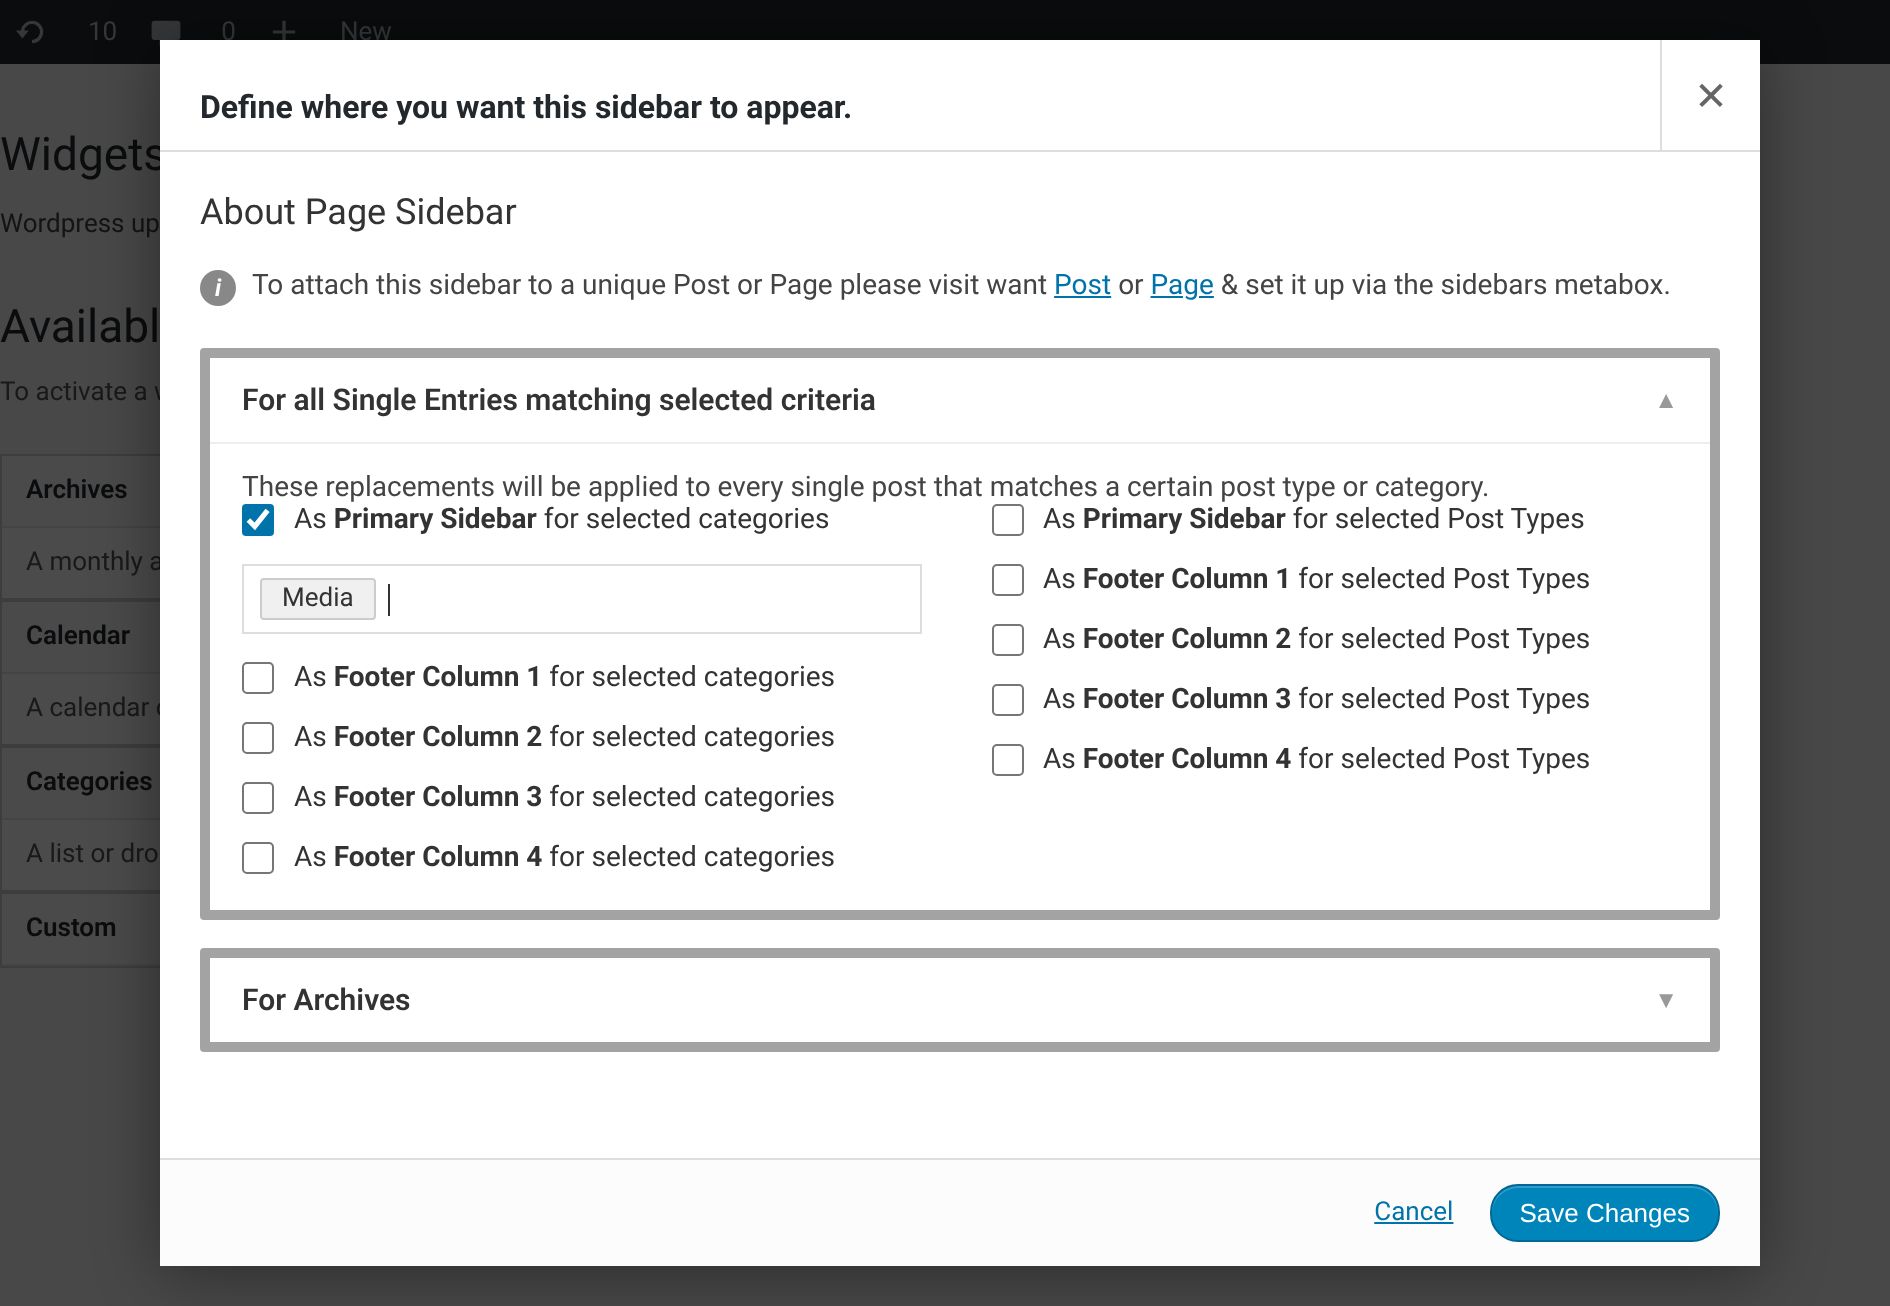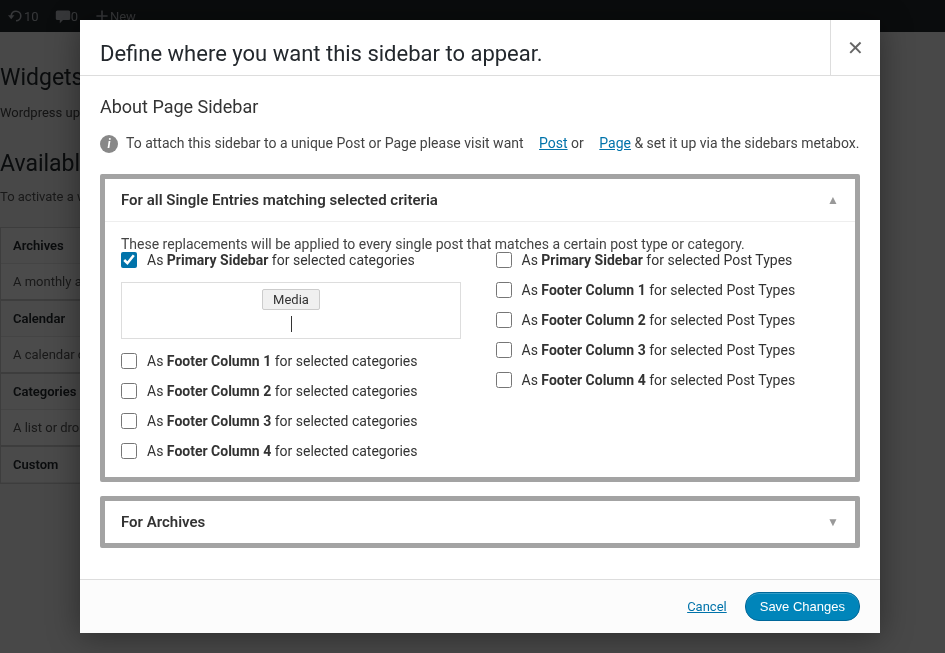--- a/index.html
+++ b/index.html
@@ -1,47 +1,47 @@
 <!DOCTYPE html>
 <html><head>
 <meta charset="utf-8">
 <style>
   * { box-sizing: border-box; margin: 0; padding: 0; }
   html, body { width: 945px; height: 653px; overflow: hidden; font-family: -apple-system, BlinkMacSystemFont, "Segoe UI", Roboto, "Helvetica Neue", Arial, sans-serif; background: #f1f1f1; }
   .admin-bar { position: absolute; top: 0; left: 0; right: 0; height: 32px; background: #23282d; color: #b4b9be; display: flex; align-items: center; padding: 0 8px; font-size: 13px; gap: 16px; }
-  .admin-bar .item { display: flex; align-items: center; gap: 0; }
+  .admin-bar .item { display: flex; align-items: center; gap: 20px; }
   .bg-page { position: absolute; top: 32px; left: 0; right: 0; bottom: 0; padding: 20px 20px 20px 0; }
   .bg-h1 { font-size: 23px; font-weight: 400; color: #23282d; margin: 12px 0 14px 0; }
   .bg-desc { font-size: 13px; color: #444; margin-bottom: 6px; }
   .bg-widget-list { margin-top: 30px; }
   .bg-section-title { font-size: 23px; font-weight: 400; color: #23282d; margin-bottom: 10px; }
   .bg-help { font-size: 13px; color: #555; line-height: 1.5; margin-bottom: 20px; }
   .bg-widget { border: 1px solid #ccc; background: #fafafa; width: 330px; }
   .bg-widget-head { background: #f7f7f7; border-bottom: 1px solid #e5e5e5; padding: 10px 12px; font-size: 13px; font-weight: 600; color: #23282d; }
   .bg-widget-body { padding: 10px 12px; font-size: 13px; color: #555; }
   .overlay { position: absolute; inset: 0; background: rgba(0,0,0,0.7); }
   .modal { position: absolute; top: 20px; left: 80px; width: 800px; bottom: 20px; background: #fff; box-shadow: 0 3px 30px rgba(0,0,0,0.4); display: flex; flex-direction: column; }
   .modal-header { display: flex; align-items: center; justify-content: space-between; padding: 0 0 0 20px; border-bottom: 1px solid #ddd; height: 56px; }
-  .modal-title { font-size: 22px; font-weight: 400; color: #23282d; margin-top: 12px; }
+  .modal-title { font-size: 16px; font-weight: 700; color: #23282d; margin-top: 12px; }
   .modal-close { width: 50px; height: 56px; display: flex; align-items: center; justify-content: center; color: #666; font-size: 20px; cursor: pointer; border-left: 1px solid #ddd; }
   .modal-body { flex: 1; overflow-y: auto; padding: 20px; background: #fff; }
   .subtitle { font-size: 18px; font-weight: 400; color: #333; margin-bottom: 16px; }
   .info-row { display: flex; align-items: flex-start; gap: 8px; font-size: 14px; color: #444; margin-bottom: 20px; line-height: 1.5; }
   .info-icon { width: 18px; height: 18px; border-radius: 50%; background: #888; color: #fff; display: flex; align-items: center; justify-content: center; font-size: 12px; font-weight: bold; font-style: italic; flex-shrink: 0; margin-top: 2px; }
-  .info-row a { color: #0073aa; text-decoration: underline; margin-left: 12px; }
+  .info-row a { color: #0073aa; text-decoration: underline; }
   .accordion { border: 5px solid #a3a3a3; border-radius: 2px; margin-bottom: 14px; }
   .acc-header { padding: 12px 16px; font-size: 15px; font-weight: 600; color: #333; display: flex; justify-content: space-between; align-items: center; cursor: pointer; background: #fff; }
   .acc-caret { color: #999; font-size: 12px; }
   .acc-body { padding: 14px 16px 18px; border-top: 1px solid #eee; }
   .acc-help { font-size: 14px; color: #444; }
   .columns { display: flex; gap: 31px; }
   .col { flex: 1; display: flex; flex-direction: column; gap: 14px; }
   .check-row { display: flex; align-items: center; gap: 10px; font-size: 14px; color: #333; }
   .check-row input[type=checkbox] { width: 16px; height: 16px; accent-color: #0073aa; }
-  .tag-input { border: 1px solid #ddd; padding: 6px 8px; display: flex; align-items: center; gap: 6px; width: 340px; margin-left: 0; flex-direction: column; }
+  .tag-input { border: 1px solid #ddd; padding: 6px 8px; display: flex; align-items: center; gap: 6px; width: 340px; margin-left: 0; }
   .tag { background: #f0f0f0; border: 1px solid #ccc; padding: 2px 10px; font-size: 13px; color: #333; border-radius: 2px; }
   .tag-input .cursor { width: 1px; height: 16px; background: #333; }
   .modal-footer { border-top: 1px solid #ddd; padding: 12px 20px; display: flex; justify-content: flex-end; align-items: center; gap: 18px; background: #fcfcfc; }
   .btn-cancel { color: #0073aa; text-decoration: underline; font-size: 13px; cursor: pointer; }
   .btn-primary { background: #0085ba; border: 1px solid #006799; color: #fff; padding: 6px 14px; font-size: 13px; border-radius: 14px; cursor: pointer; box-shadow: inset 0 1px 0 rgba(255,255,255,0.2); }
   .modal-body::-webkit-scrollbar { width: 10px; }
   .modal-body::-webkit-scrollbar-thumb { background: #c1c1c1; }
   .modal-body::-webkit-scrollbar-track { background: #f1f1f1; }
 </style>
 </head>

